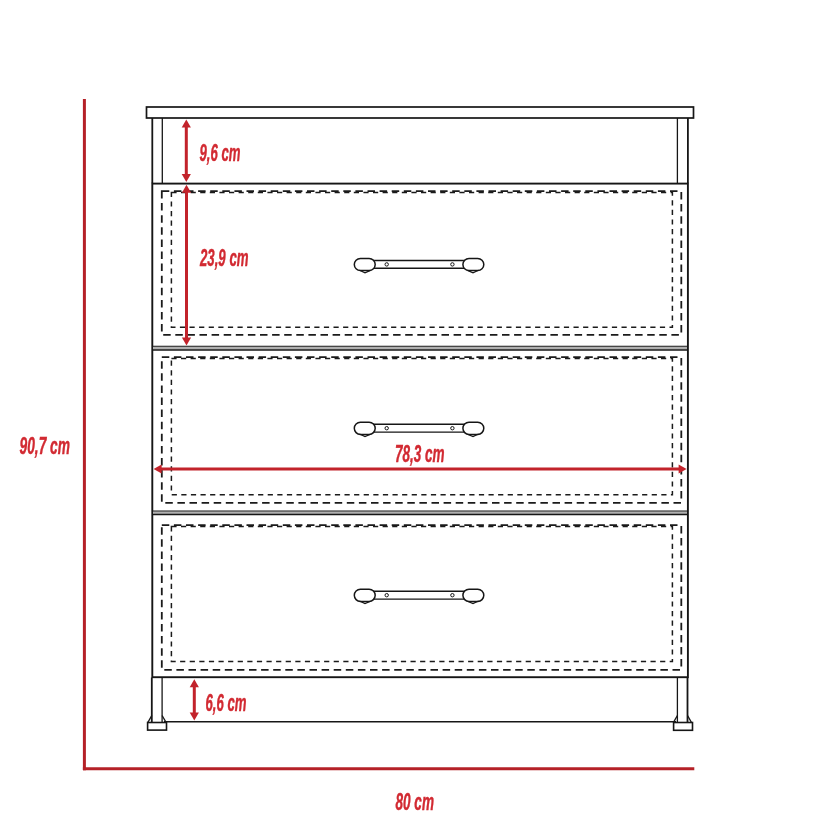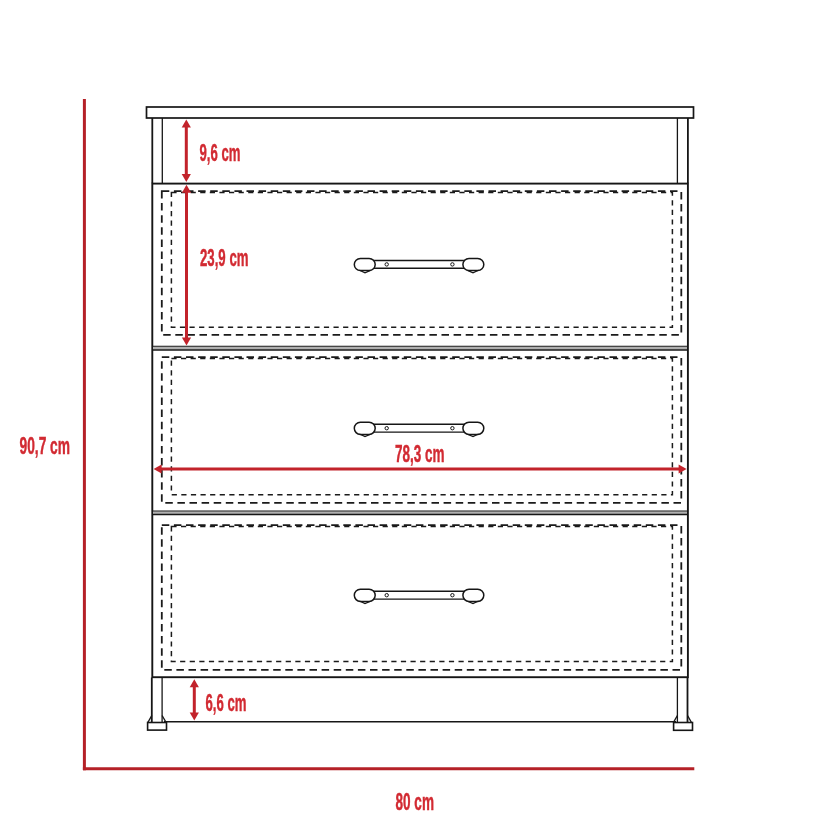--- a/index.html
+++ b/index.html
@@ -1,16 +1,16 @@
 <!DOCTYPE html>
 <html><head>
 <meta charset="utf-8">
 <style>
   html,body{margin:0;padding:0;background:#ffffff;}
-  #stage{position:relative;width:840px;height:840px;background:#ffffff;overflow:hidden;}
+  #stage{position:relative;width:840px;height:840px;background:#ffffff;overflow:hidden;font-style:italic;}
   svg{display:block;}
   text{font-family:"Liberation Sans",sans-serif;font-weight:bold;}
 </style>
 </head>
 <body>
 
 <div id="stage">
 <svg width="840" height="840" viewBox="0 0 840 840">
 
   <rect x="0" y="0" width="840" height="840" fill="#ffffff"></rect>

